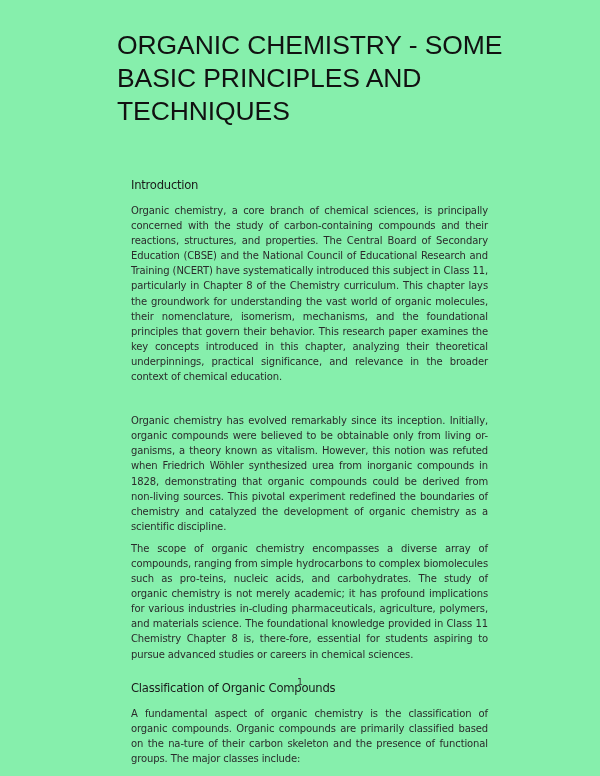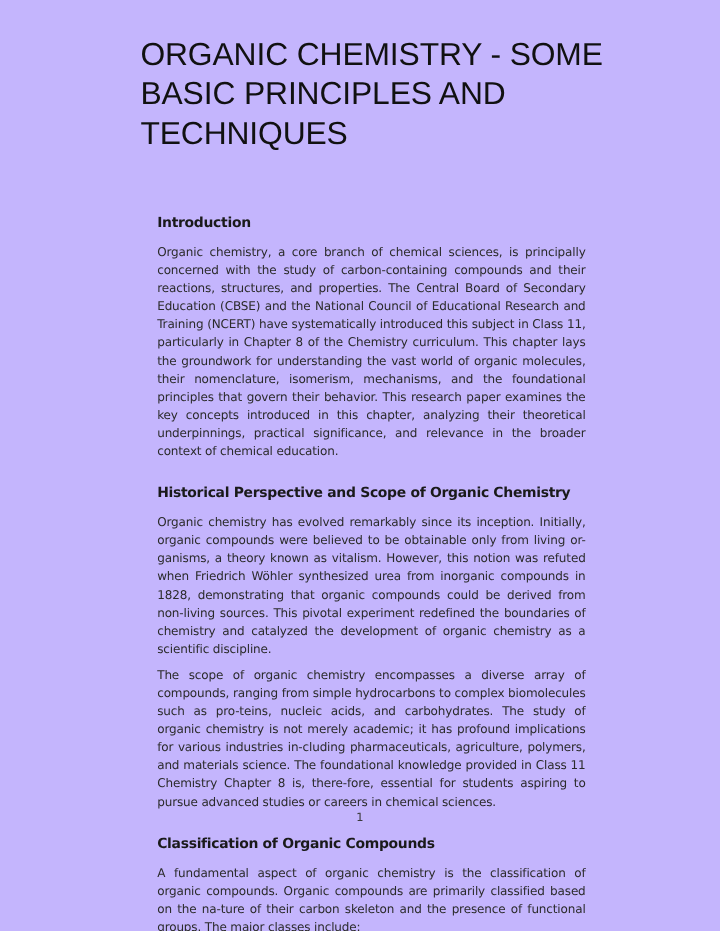--- a/index.html
+++ b/index.html
@@ -12,21 +12,21 @@
     height: 776px;
     position: relative;
     overflow: hidden;
     font-family: "DejaVu Sans", sans-serif;
     -webkit-font-smoothing: antialiased;
   }
 
   .page {
     position: absolute;
     inset: 0;
-    background: #c4b5fd;
+    background: #86efac;
   }
 
   
   .doc-title {
     position: absolute;
     left: 117px;
     top: 11px;
     width: 400px;
     font-family: "Liberation Sans", sans-serif;
     font-size: 26.5px;
@@ -44,21 +44,21 @@
     left: 131px;
     top: 178px;
     width: 357px;
   }
 
   h2.section-heading {
     margin: 0;
     font-family: "DejaVu Sans", sans-serif;
     font-size: 11.6px;
     line-height: 15px;
-    font-weight: 700;
+    font-weight: 400;
     color: #1a1a1a;
     letter-spacing: -0.25px;
   }
 
   p.para {
     margin: 0;
     font-family: "DejaVu Sans", sans-serif;
     font-size: 10px;
     line-height: 15.1px;
     color: #2b2b2b;
@@ -97,21 +97,20 @@
 TECHNIQUES</h1>
 
   <div class="content">
 
     <h2 class="section-heading">Introduction</h2>
     <div class="gap-heading-to-para"></div>
     <p class="para">Organic chemistry, a core branch of chemical sciences, is principally concerned with the study of carbon-containing compounds and their reactions, structures, and properties.  The Central Board of Secondary Education (CBSE) and the National Council of Educational Research and Training (NCERT) have systematically introduced this subject in Class 11, particularly in Chapter 8 of the Chemistry curriculum. This chapter lays the groundwork for understanding the vast world of organic molecules, their nomenclature, isomerism, mechanisms, and the foundational principles that govern their behavior. This research paper examines the key concepts introduced in this chapter, analyzing their theoretical underpinnings, practical significance, and relevance in the broader context of chemical education.</p>
 
     <div class="gap-para-to-heading"></div>
 
-    <h2 class="section-heading sec-hist">Historical Perspective and Scope of Organic Chemistry</h2>
     <div class="gap-heading-to-para"></div>
     <p class="para">Organic chemistry has evolved remarkably since its inception.  Initially, organic compounds were believed to be obtainable only from living or-ganisms, a theory known as vitalism.  However, this notion was refuted when Friedrich Wöhler synthesized urea from inorganic compounds in 1828, demonstrating that organic compounds could be derived from non-living sources.  This pivotal experiment redefined the boundaries of chemistry and catalyzed the development of organic chemistry as a scientific discipline.</p>
     <div class="gap-para-to-para"></div>
     <p class="para">The scope of organic chemistry encompasses a diverse array of compounds, ranging from simple hydrocarbons to complex biomolecules such as pro-teins, nucleic acids, and carbohydrates.  The study of organic chemistry is not merely academic; it has profound implications for various industries in-cluding pharmaceuticals, agriculture, polymers, and materials science. The foundational knowledge provided in Class 11 Chemistry Chapter 8 is, there-fore, essential for students aspiring to pursue advanced studies or careers in chemical sciences.</p>
 
     <div class="gap-para-to-heading"></div>
 
     <h2 class="section-heading">Classification of Organic Compounds</h2>
     <div class="gap-heading-to-para"></div>
     <p class="para">A fundamental aspect of organic chemistry is the classification of organic compounds.  Organic compounds are primarily classified based on the na-ture of their carbon skeleton and the presence of functional groups.  The major classes include:</p>

